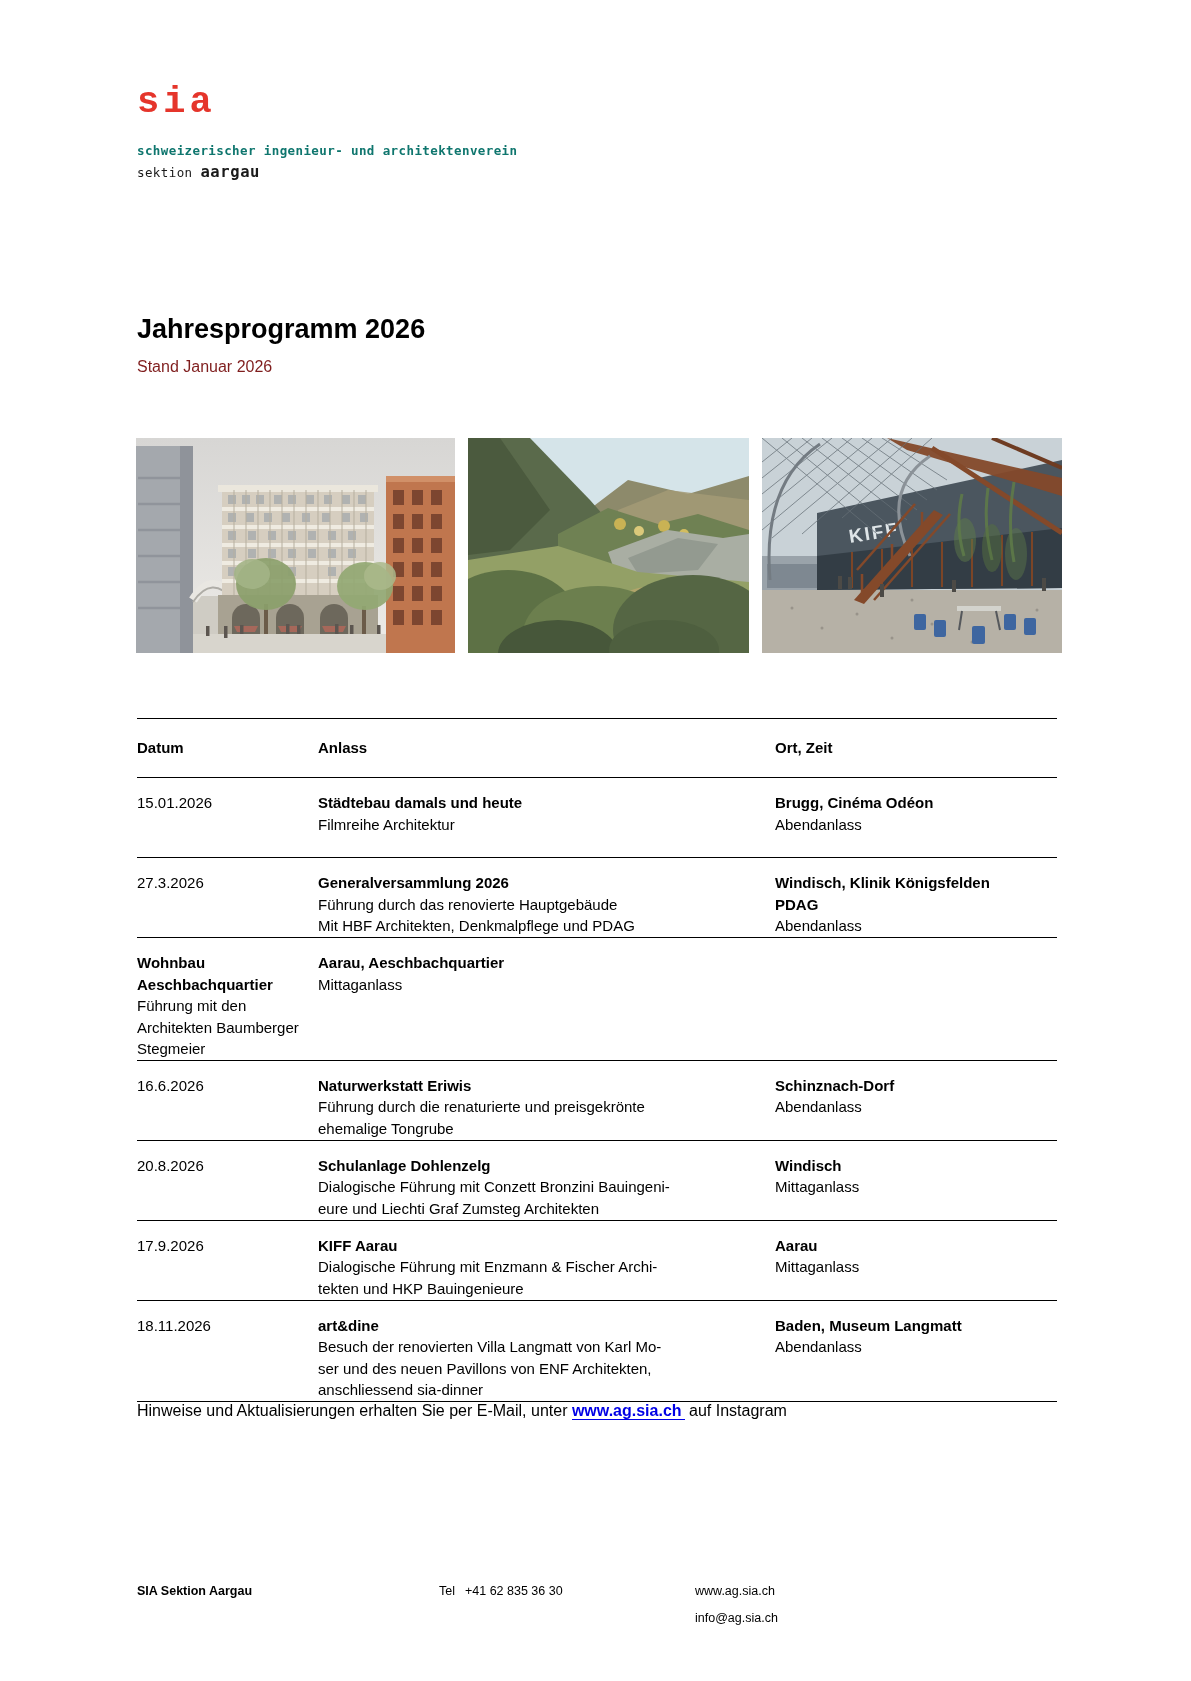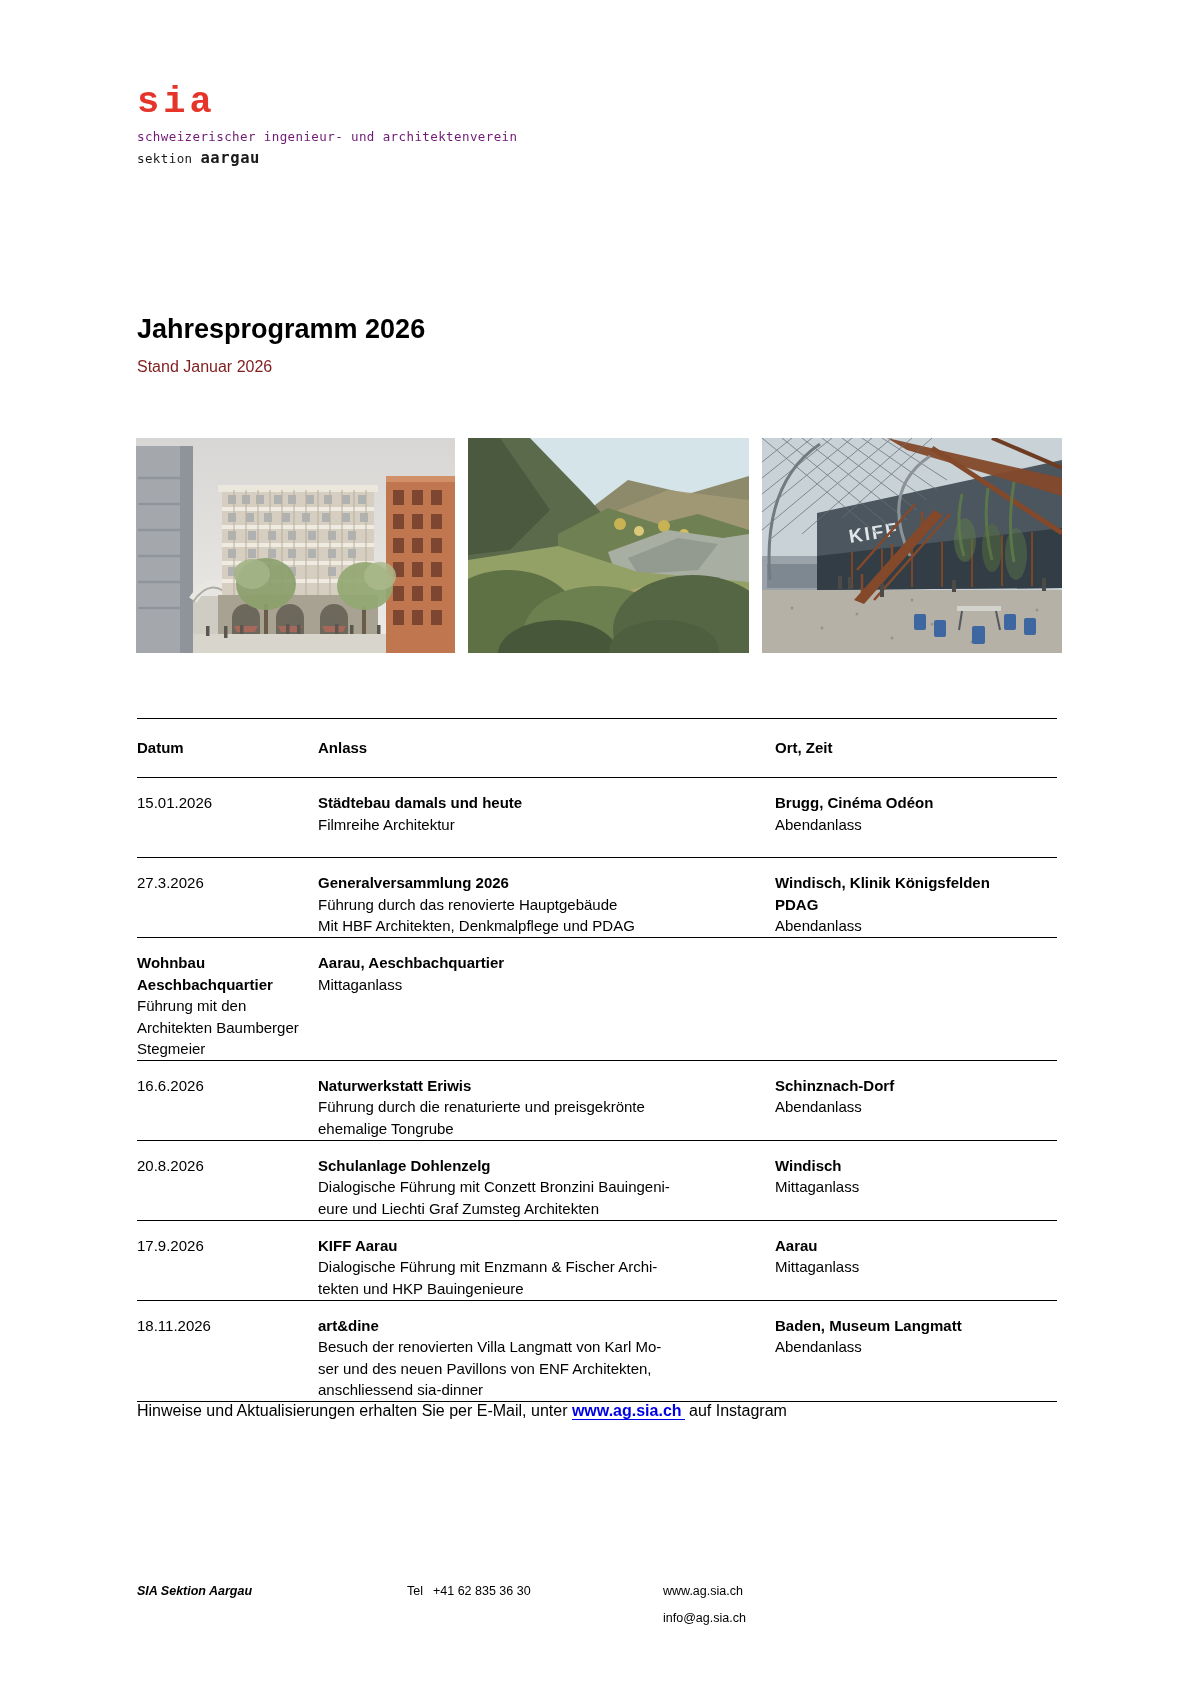--- a/index.html
+++ b/index.html
@@ -10,21 +10,21 @@
   }
 
   
   .logo { position:absolute; left:137px; top:84px; }
   .brand {
     font-family:Liberation Mono, monospace; font-weight:bold;
     font-size:37px; line-height:36px; letter-spacing:4px; color:var(--red,#e5352b);
   }
   .logo-line1 {
     font-family:"DejaVu Sans Mono", monospace; font-size:12.5px;
-    letter-spacing:0.4px; margin-top:9px; color:#701a75;
+    letter-spacing:0.4px; margin-top:23px; color:#0f766e;font-weight:bold;
   }
   .logo-line2 {
     font-family:"DejaVu Sans Mono", monospace; font-size:12.5px;
     letter-spacing:0.4px; margin-top:5px; color:#1a1a1a;
   }
   .logo-line2 .bold6 { font-weight:bold; font-size:15.5px; letter-spacing:0.6px; }
 
   
   .titleblock { position:absolute; left:137px; top:314px; }
   .doc-title { font-size:27px; font-weight:bold; color:#000;text-align:center; }
@@ -57,23 +57,23 @@
   .notice .weblink {
     color:var(--blue,#0000e6); font-weight:bold;
     border-bottom:1.9px solid currentColor; padding-right:3px; cursor:pointer;
   }
 
   
   .footer {
     position:absolute; left:137px; top:1578px; width:920px; display:flex;
     font-size:12.5px; line-height:27px; color:#000;
   }
-  .fc1 { width:270px; font-weight:bold;font-style:italic; }
+  .fc1 { width:270px; font-weight:bold; }
   .fc2 { width:229px; }
-  .fc3 { width:256px; }
+  .fc3 { width:256px;margin-left:32px; }
   .fc4 { flex:1; }
   .telnum { margin-left:10px; }
 </style>
 </head>
 <body>
 
 <div class="page">
 
   <div class="logo">
     <div class="brand">sia</div>

